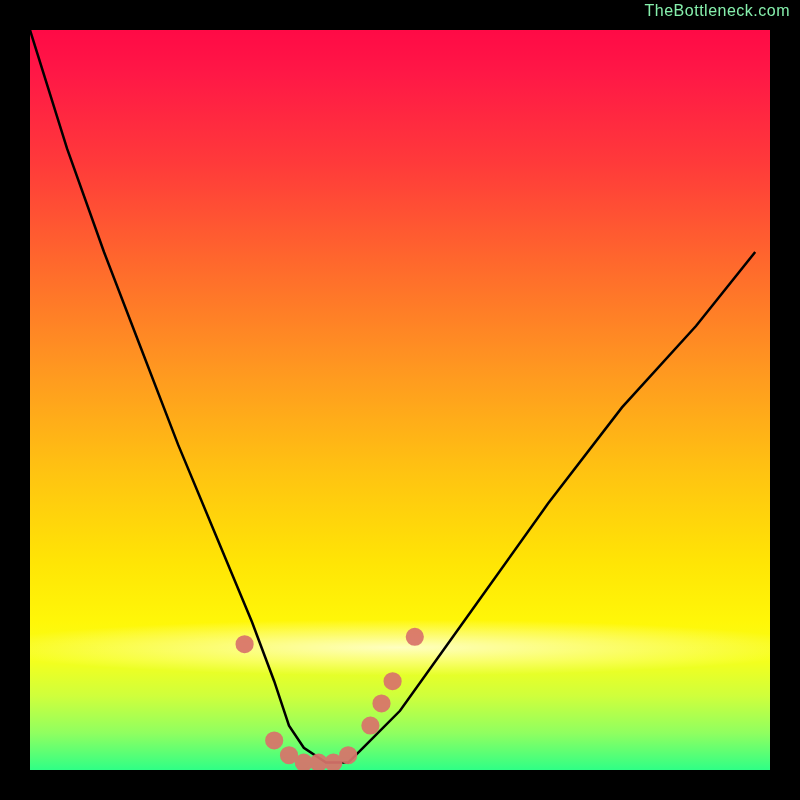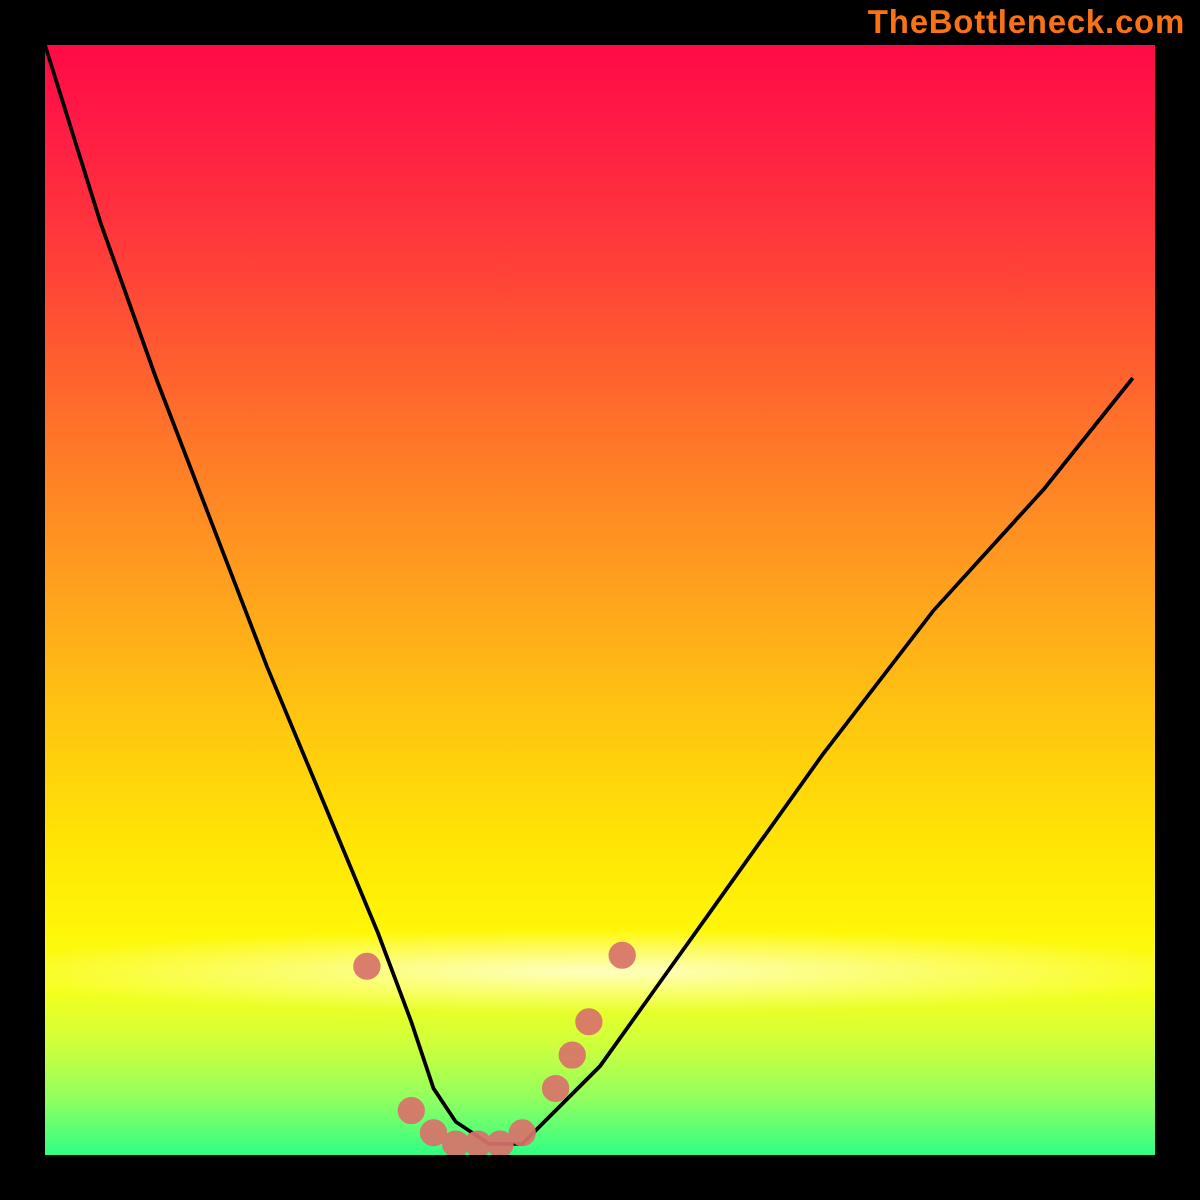--- a/index.html
+++ b/index.html
@@ -16,23 +16,23 @@
     left: 0;
     top: 0;
     width: 800px;
     height: 800px;
     background: #000;
   }
   .watermark {
     position: absolute;
     top: 2px;
     right: 10px;
-    color: #f97316;
-    font-size: 22px;
-    font-weight: 700;
+    color: #86efac;
+    font-size: 16px;
+    font-weight: 400;
     letter-spacing: 0.5px;
     z-index: 50;
   }
   .plot {
     position: absolute;
     left: 30px;
     top: 30px;
     width: 740px;
     height: 740px;
   }

